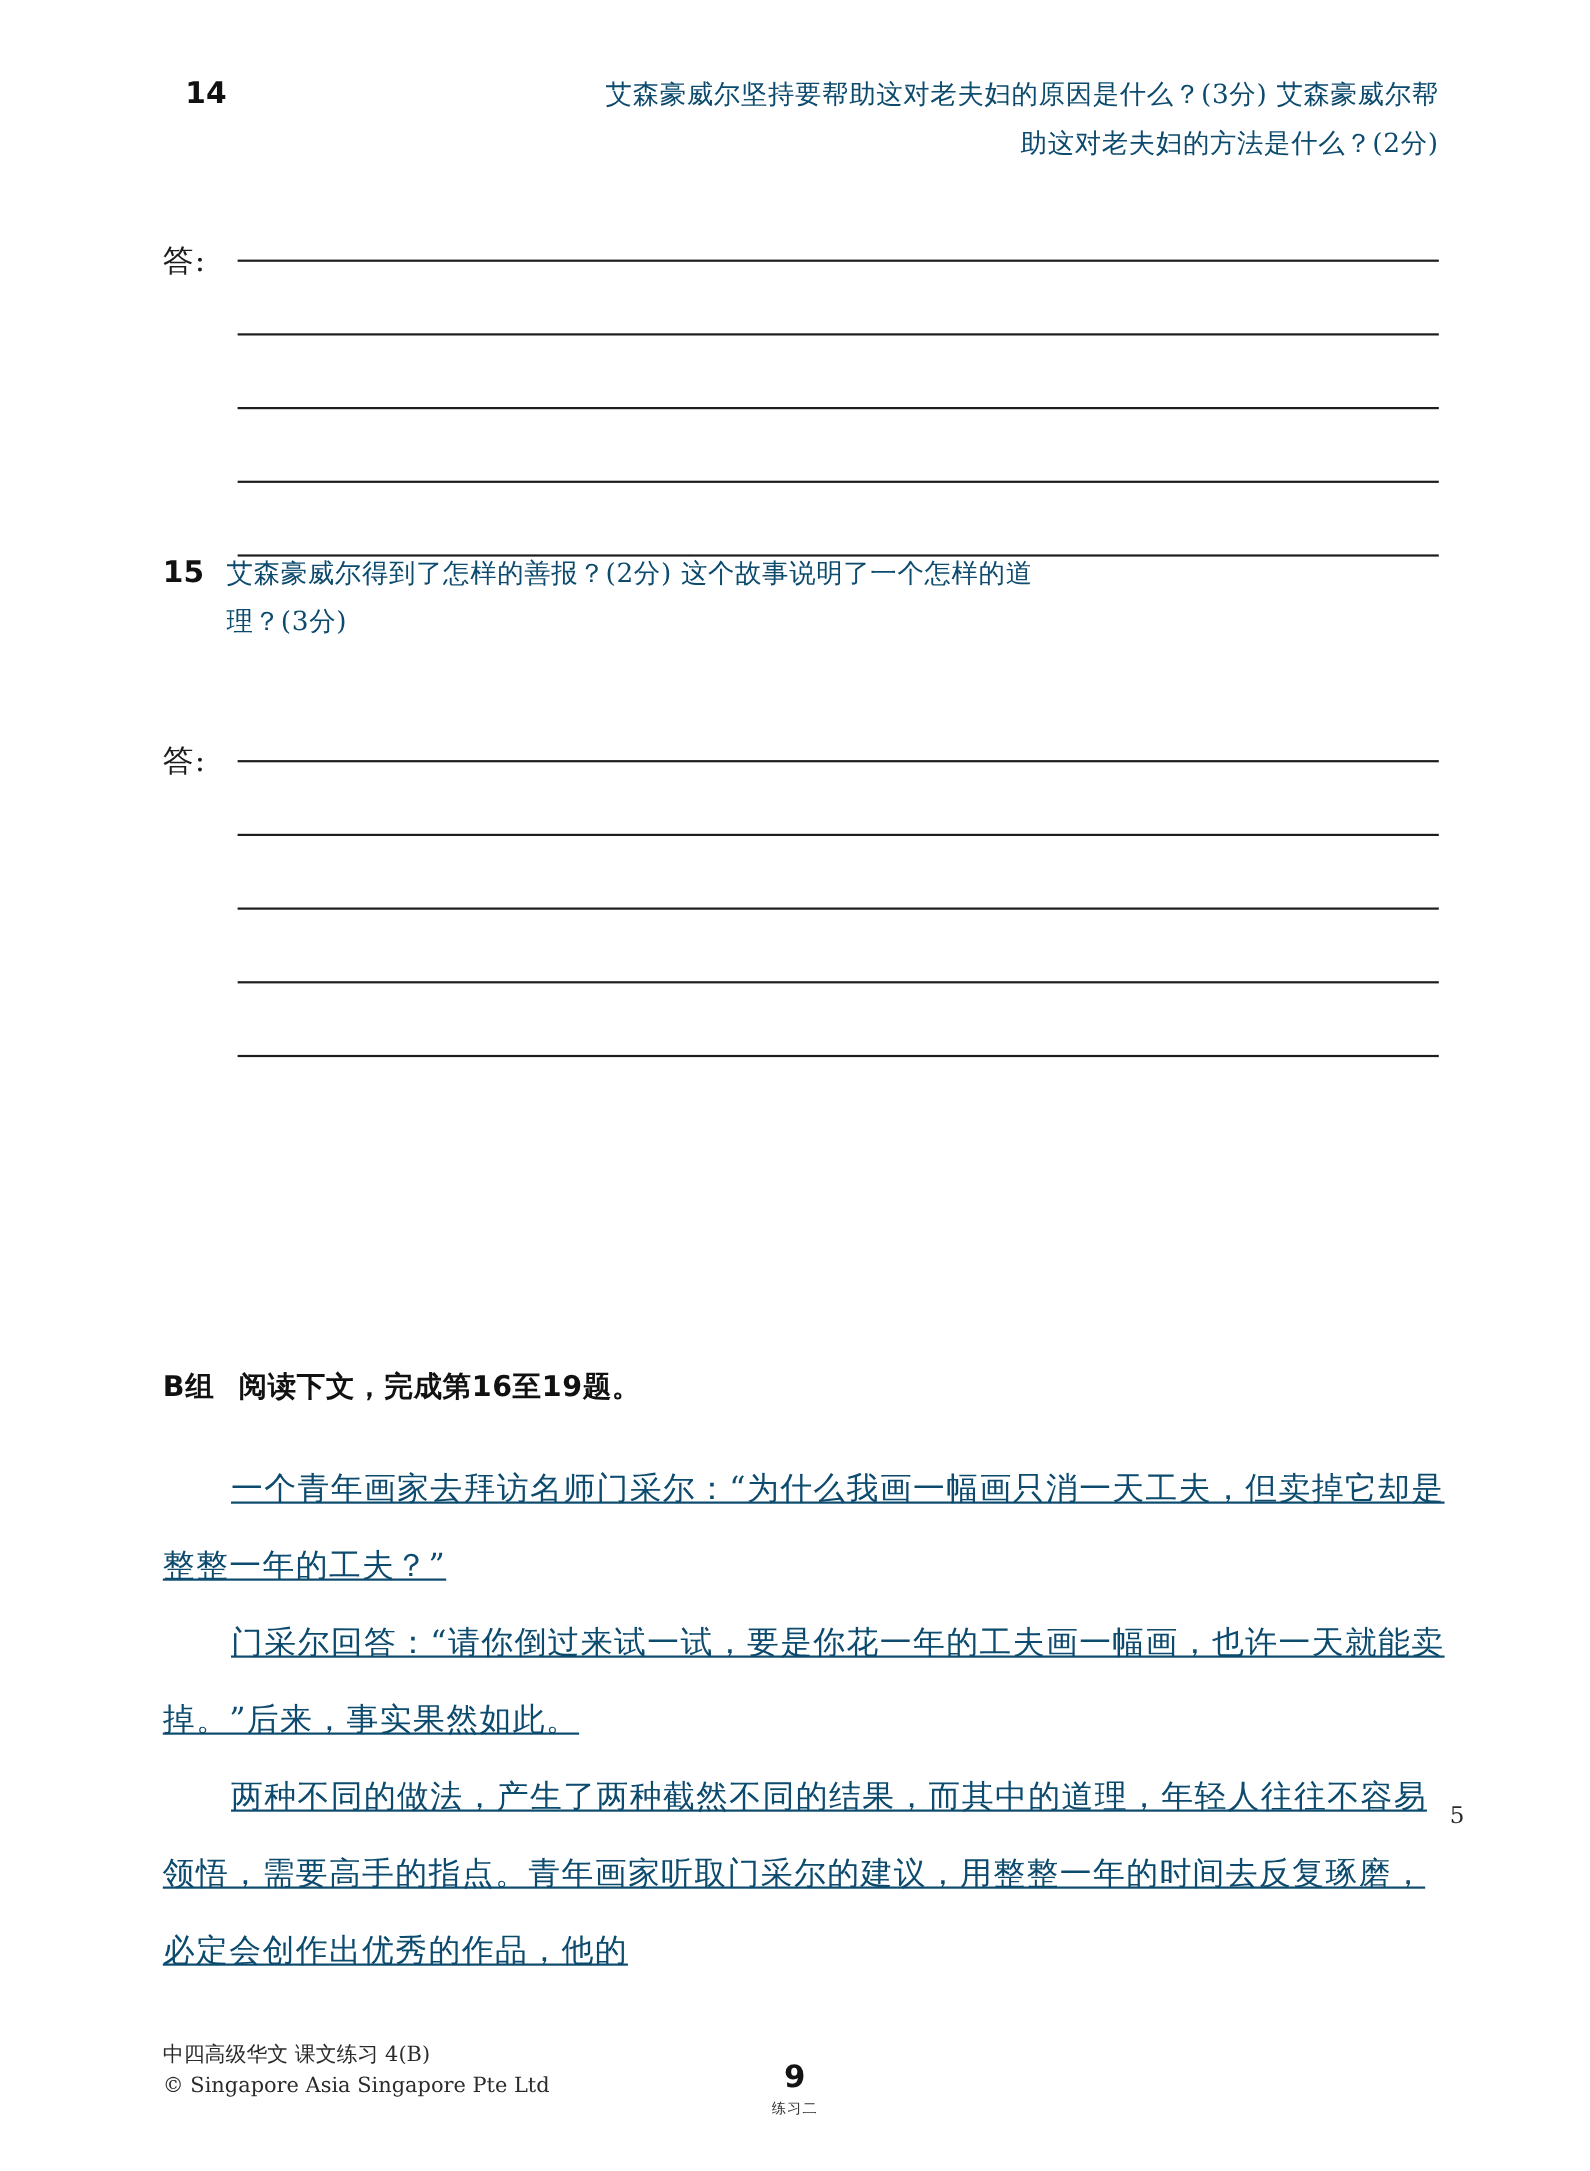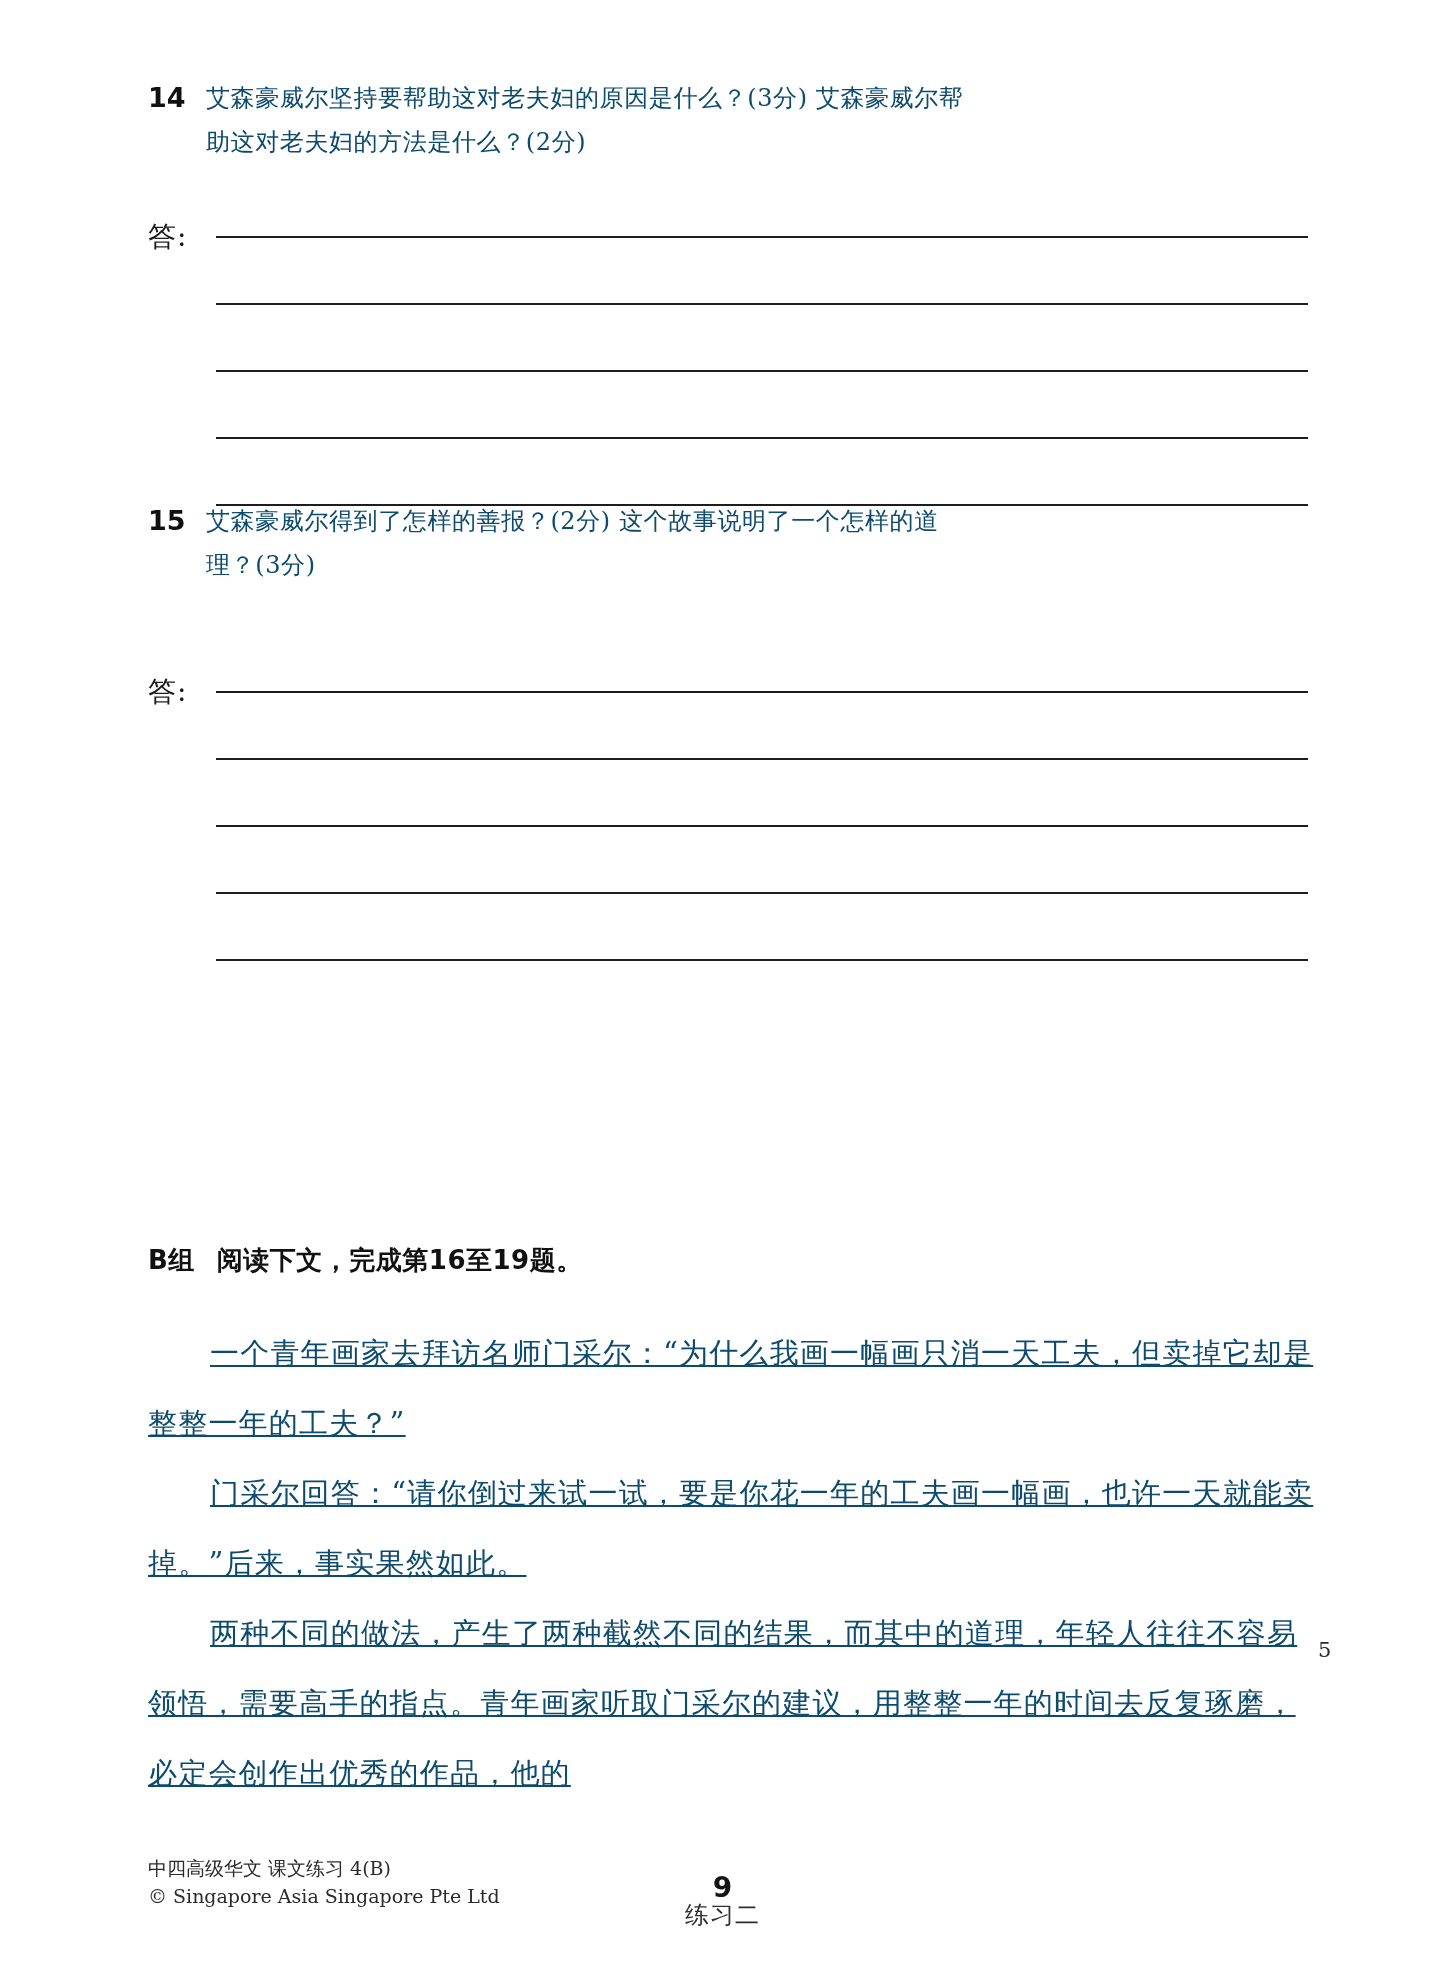--- a/index.html
+++ b/index.html
@@ -131,34 +131,34 @@
   }
   .pg-num {
     font-family: "DejaVu Sans", "Liberation Sans", sans-serif;
     font-weight: bold;
     font-size: 28px;
     color: #141414;
     display: block;
     line-height: 32px;
   }
   .pg-sub {
-    font-family: Liberation Mono, monospace;
-    font-size: 24px;
+    font-family: Liberation Sans, sans-serif;
+    font-size: 13px;
     color: #2f2f2f;
     display: block;
     line-height: 26px;
     letter-spacing: 1px;
   }
 </style>
 </head>
 <body>
 
 <div class="page">
 
-  <div class="question" style="top:76px;">
+  <div class="question" style="top:64px;text-align:right;">
     <div class="q-row">
       <div class="q-num">14</div>
       <div class="q-text">
         <span>艾森豪威尔坚持要帮助这对老夫妇的原因是什么？(3分) 艾森豪威尔帮</span>
         <span class="l2">助这对老夫妇的方法是什么？(2分)</span>
       </div>
     </div>
   </div>
 
   <div class="answer-block" style="top:240px; height:290px;">

